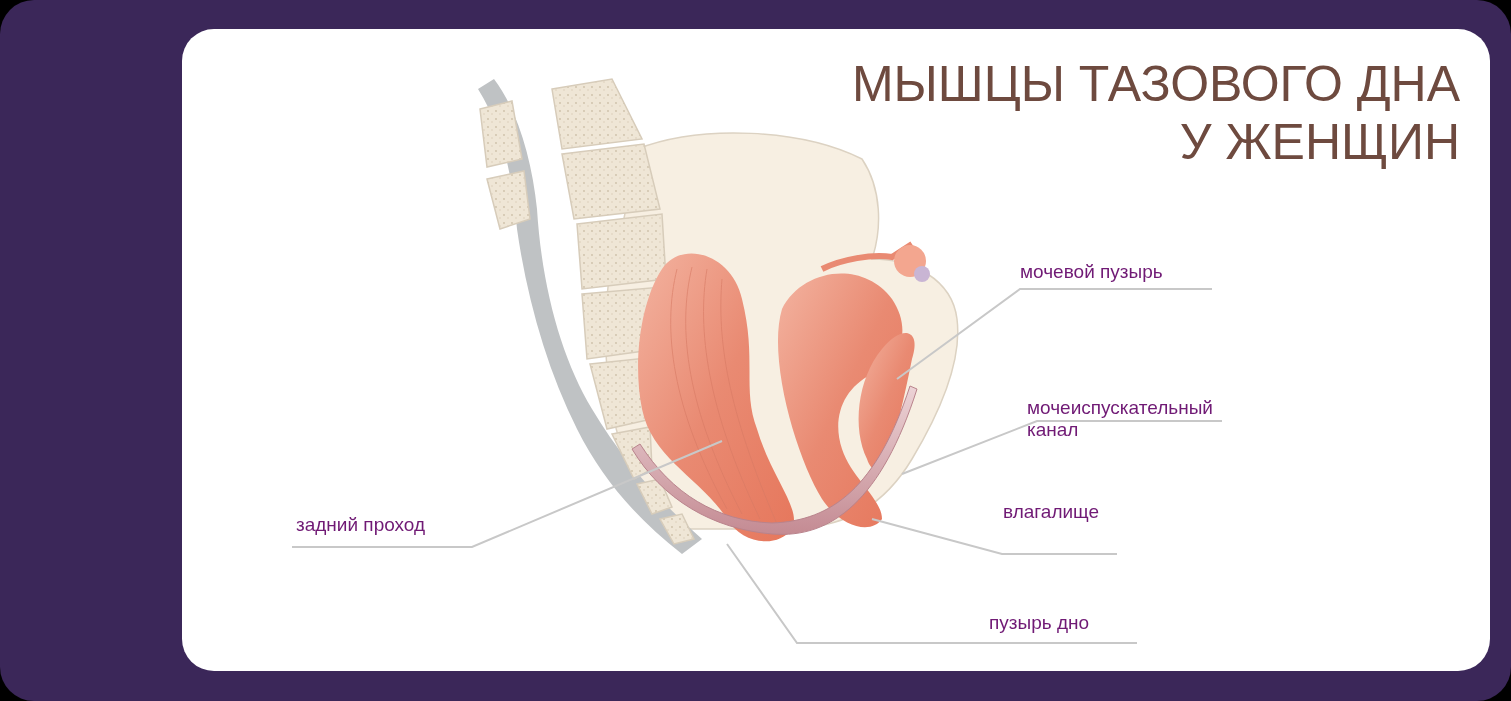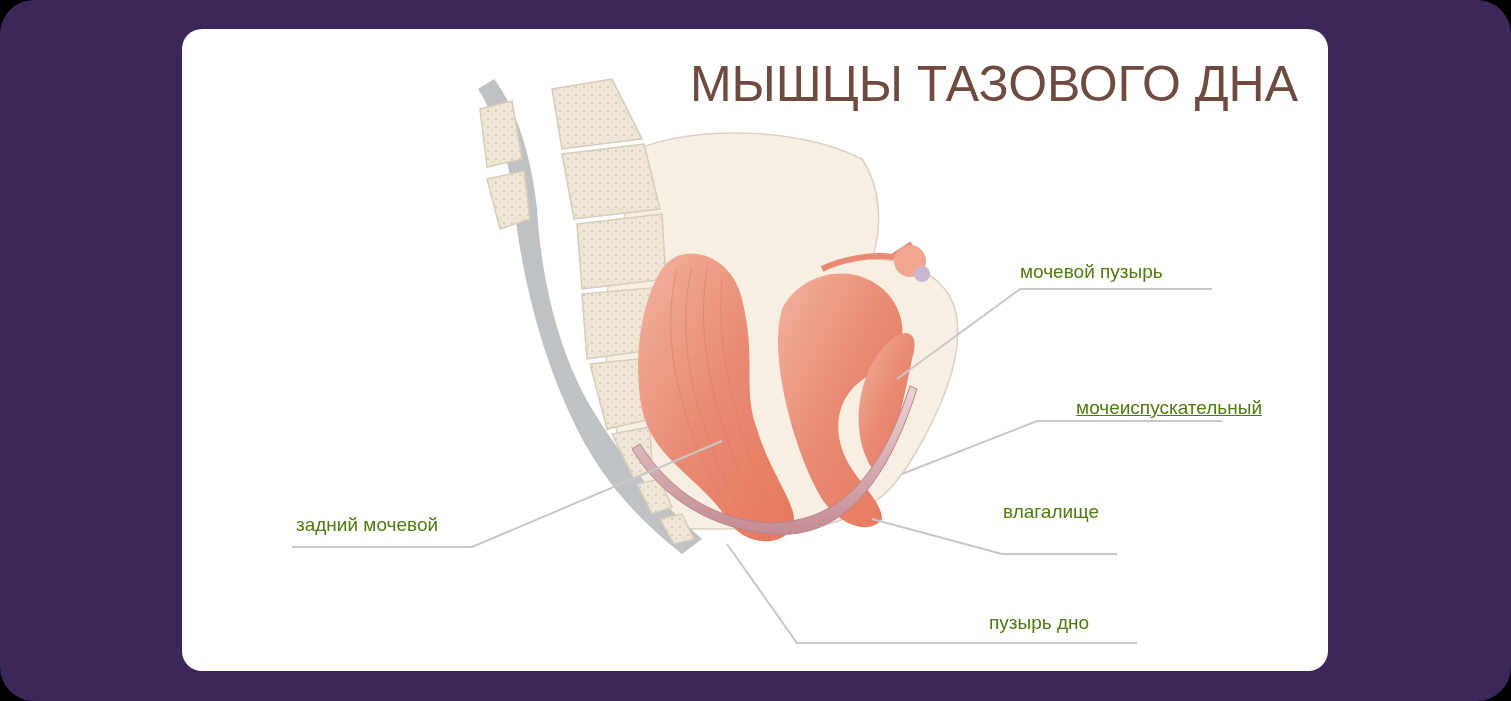--- a/index.html
+++ b/index.html
@@ -1,23 +1,23 @@
 <!DOCTYPE html>
 <html><head>
 <meta charset="utf-8">
 <style>
   html,body{margin:0;padding:0;background:#000;}
   body{width:1511px;height:701px;overflow:hidden;position:relative;font-family:"Liberation Sans",sans-serif;}
   .frame{position:absolute;left:0;top:0;width:1511px;height:701px;background:#3b2759;border-radius:34px;}
-  .card{position:absolute;left:182px;top:29px;width:1146px;height:642px;background:#ffffff;border-radius:20px;overflow:hidden;}
+  .card{position:absolute;left:182px;top:29px;width:1308px;height:642px;background:#ffffff;border-radius:32px;overflow:hidden;}
   .art{position:absolute;left:0;top:0;width:1146px;height:642px;}
   .title{position:absolute;right:30px;top:26px;text-align:right;color:#6e4a3f;font-size:50px;line-height:58px;letter-spacing:0px;}
   .title div{white-space:nowrap;}
-  .lbl{position:absolute;color:#4d7c0f;font-size:19px;line-height:22px;white-space:nowrap;}
-  .lbl.center{text-align:right;text-decoration:underline;}
+  .lbl{position:absolute;color:#701a75;font-size:19px;line-height:22px;white-space:nowrap;}
+  .lbl.center{text-align:left;}
 </style>
 </head>
 <body>
 
 <div class="frame">
   <div class="card">
 
     <svg class="art" viewBox="0 0 1146 642">
       <defs>
         <linearGradient id="mus" x1="0" y1="0" x2="1" y2="1">
@@ -85,24 +85,26 @@
         <polyline points="110,518 290,518 540,412"></polyline>
         <polyline points="1030,260 838,260 715,350"></polyline>
         <polyline points="1040,392 855,392 720,445"></polyline>
         <polyline points="935,525 820,525 690,490"></polyline>
         <polyline points="955,614 615,614 545,515"></polyline>
       </g>
     </svg>
 
     <div class="title">
       <div>МЫШЦЫ ТАЗОВОГО ДНА</div>
+      <div>У ЖЕНЩИН</div>
     </div>
 
     <div class="lbl" style="left:838px;top:232px;">мочевой пузырь</div>
     <div class="lbl center" style="left:845px;top:368px;width:235px;">
       <div>мочеиспускательный</div>
+      <div>канал</div>
     </div>
-    <div class="lbl" style="left:114px;top:485px;">задний мочевой</div>
+    <div class="lbl" style="left:114px;top:485px;">задний проход</div>
     <div class="lbl" style="left:821px;top:472px;">влагалище</div>
     <div class="lbl" style="left:807px;top:583px;">пузырь дно</div>
 
   </div>
 </div>
 
 </body></html>

